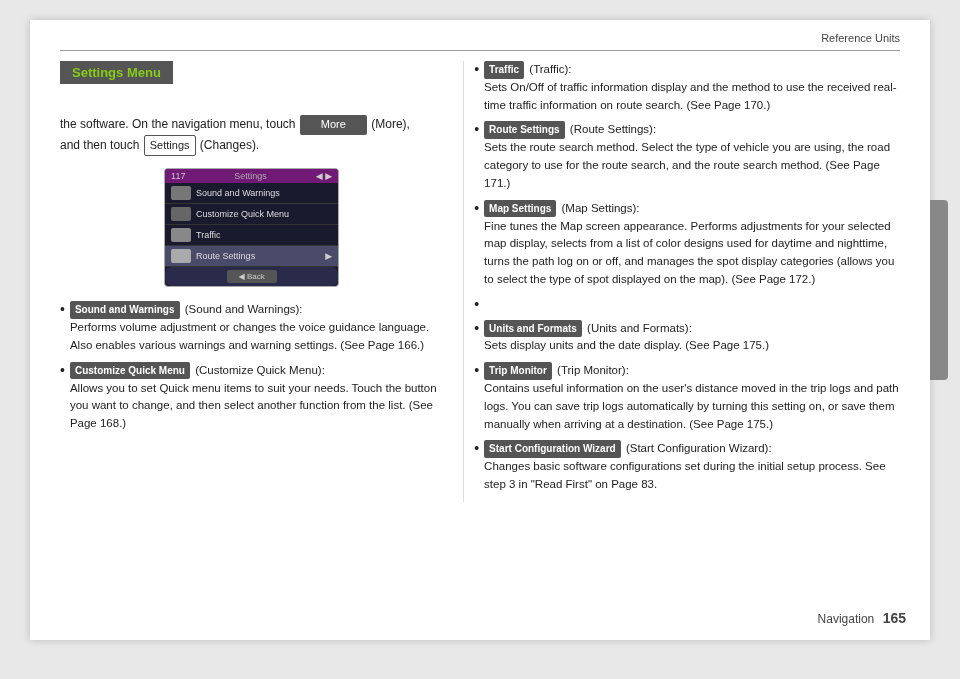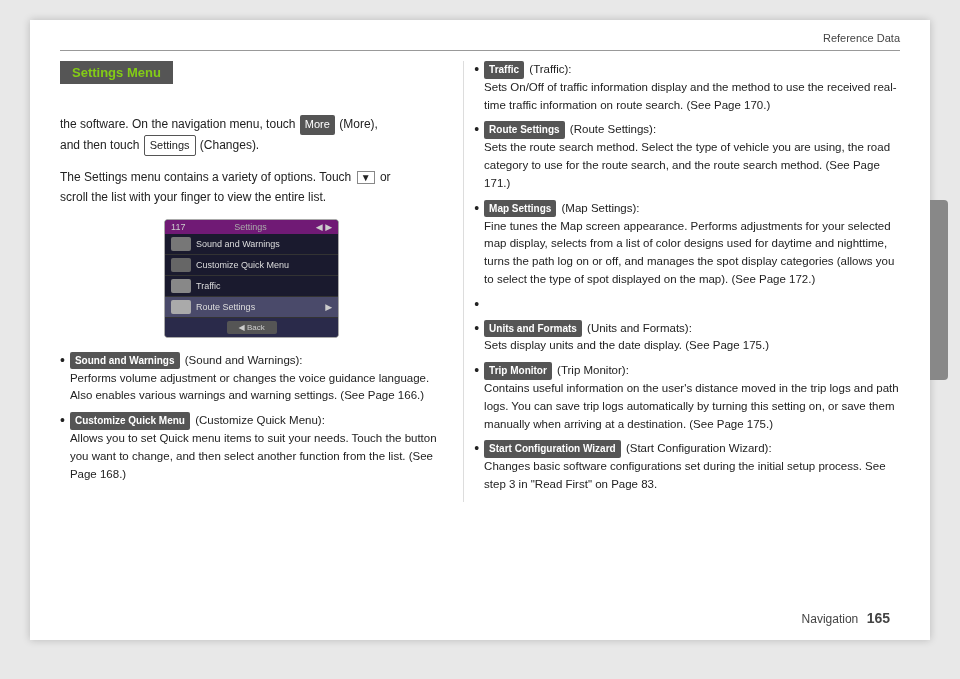--- a/index.html
+++ b/index.html
@@ -65,21 +65,21 @@
       font-size: 12px;
       line-height: 1.6;
       color: #222;
       margin-bottom: 12px;
     }
     .intro-text .btn-label {
       display: inline-block;
       background: #555;
       color: #fff;
       font-size: 11px;
-      padding: 1px 5px;
+      padding: 1px 21px;
       border-radius: 2px;
       margin: 0 1px;
       text-align: right;
     }
     .intro-text .btn-label-outline {
       display: inline-block;
       border: 1px solid #555;
       color: #222;
       font-size: 11px;
       padding: 1px 5px;
@@ -123,20 +123,21 @@
     }
     .screen-menu-text {
       color: #ddd;
       font-size: 9px;
     }
     .screen-back-btn {
       display: flex;
       justify-content: center;
       padding: 3px;
       background: #2a2a4a;
+      border-radius: 7px;
     }
     .screen-back-inner {
       background: #555;
       color: #ccc;
       font-size: 8px;
       padding: 2px 12px;
       border-radius: 2px;
     }
     .bullet-section {
       margin-bottom: 8px;
@@ -161,64 +162,57 @@
       color: #fff;
       font-size: 10px;
       padding: 1px 5px;
       border-radius: 2px;
       margin-right: 2px;
       font-weight: bold;
     }
     .footer-line {
       position: absolute;
       bottom: 14px;
-      right: 40px;
+      right: 24px;
       font-size: 12px;
       color: #444;
     }
     .footer-line span.nav-label {
       margin-right: 5px;
     }
     .footer-line span.page-num {
       font-size: 14px;
       font-weight: bold;
     }
   </style>
 </head>
 <body>
 
 <div class="page-container">
   <div class="right-tab"></div>
 
   <div class="header-line">
-    <span>Reference Data</span>
+    <span>Reference Units</span>
   </div>
 
   <div class="content-area">
 
     <div class="left-col">
       <div class="section-title-box">Settings Menu</div>
 
       <div class="intro-text">
         <br>
         <span>the software. On the navigation menu, touch</span>
         <span class="btn-label">More</span>
         <span>(More),</span><br>
         <span>and then touch</span>
         <span class="btn-label-outline">Settings</span>
         <span>(Changes).</span>
       </div>
 
-      <div class="intro-text">
-        <span>The Settings menu contains a variety of options. Touch</span>
-        <span style="border:1px solid #888; padding:0 3px; font-size:10px; margin:0 2px;">▼</span>
-        <span>or</span>
-        <br>
-        <span>scroll the list with your finger to view the entire list.</span>
-      </div>
 
       
       <div class="screen-image">
         <div class="screen-header">
           <span>117</span>
           <span style="color:#aaa;font-size:9px;">Settings</span>
           <span>◀ ▶</span>
         </div>
         <div class="screen-menu-item">
           <div class="screen-menu-icon" style="background:#777;"></div>

